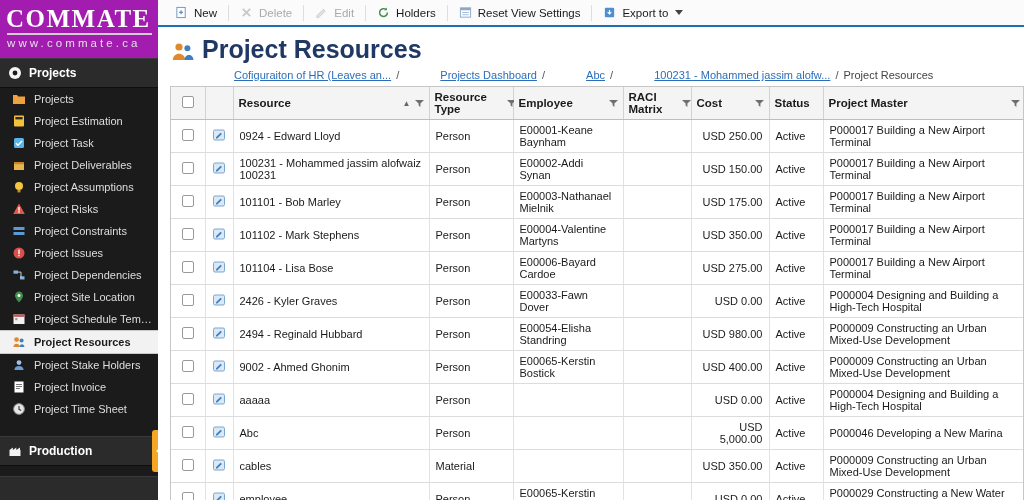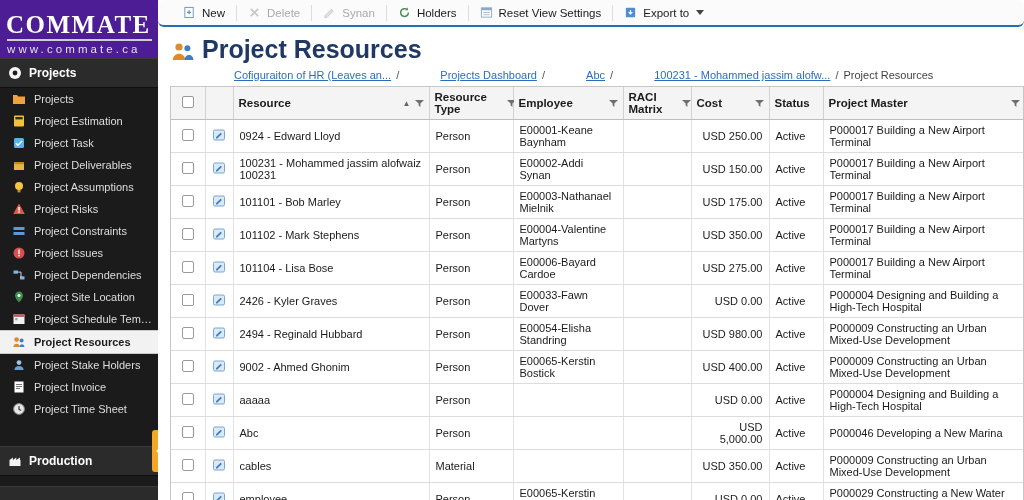--- a/index.html
+++ b/index.html
@@ -17,22 +17,22 @@
   
   #sidebar {
     width: 158px; min-width: 158px; height: 500px;
     background: #1b1b1b;
     color: #e8e8e8;
     position: relative;
     overflow: hidden;
   }
   .brand {
     height: 58px;
-    padding: 12px 0 0 4px;
-    background: #4c1d95;
+    padding: 6px 0 0 4px;
+    background: #a21caf;
     position: relative;
   }
   .brand-top {
     font-family: "Liberation Serif", serif;
     font-weight: bold;
     font-size: 25px;
     letter-spacing: 1.5px;
     color: #ffffff;
     line-height: 26px;
     padding-left: 2px;
@@ -122,24 +122,23 @@
     position: relative;
     overflow: hidden;
   }
 
   
   #toolbar {
     height: 27px;
     display: flex;
     align-items: center;
     gap: 0px;
-    padding: 0 16px;
+    padding: 0 8px;
     background: #fbfbfb;
     border-bottom: 2px solid #1f6fb5;
-    border-radius: 6px;
   }
   .tb-btn {
     display: flex;
     align-items: center;
     gap: 5px;
     height: 22px;
     padding: 0 8px;
     font-size: 11.5px;
     color: #1a1a1a;
     cursor: pointer;
@@ -397,21 +396,21 @@
     <div class="nav-item">
       <span class="ico">
           <svg width="14" height="14" viewBox="0 0 14 14">
             <circle cx="7" cy="7" r="5.4" fill="#e6e6e6" stroke="#888" stroke-width="1"></circle>
             <path d="M7 4v3.3l2.2 1.3" stroke="#444" stroke-width="1.2" fill="none"></path>
           </svg>
         </span>
       <span class="nav-label">Project Time Sheet</span>
     </div>
 
-    <div class="group-header" style="margin-top:26px">
+    <div class="group-header" style="margin-top:16px">
       <span class="ico">
         <svg width="14" height="14" viewBox="0 0 14 14">
             <rect x="1.5" y="6" width="11" height="6" fill="#f2f2f2"></rect>
             <path d="M1.5 6l3.4-2.4V6l3.4-2.4V6l3.7-2.6V6z" fill="#f2f2f2"></path>
           </svg>
       </span>
       <span>Production</span>
     </div>
 
     <div class="group-header" style="margin-top:10px">
@@ -443,21 +442,21 @@
           </span>
         <span>Delete</span>
       </div>
       <div class="tb-sep"></div>
       <div class="tb-btn disabled">
         <span class="ico">
             <svg width="13" height="13" viewBox="0 0 14 14">
               <path d="M2 10.5l7-7 2 2-7 7H2z" fill="#e0e0e0" stroke="#c4c4c4" stroke-width="0.8"></path>
             </svg>
           </span>
-        <span>Synan</span>
+        <span>Edit</span>
       </div>
       <div class="tb-sep"></div>
       <div class="tb-btn">
         <span class="ico">
             <svg width="13" height="13" viewBox="0 0 14 14">
               <path d="M11.2 7a4.2 4.2 0 1 1-1.3-3" stroke="#3f8f4f" stroke-width="1.6" fill="none"></path>
               <path d="M10.6 1.6v3h-3" fill="#3f8f4f"></path>
             </svg>
           </span>
         <span>Holders</span>

